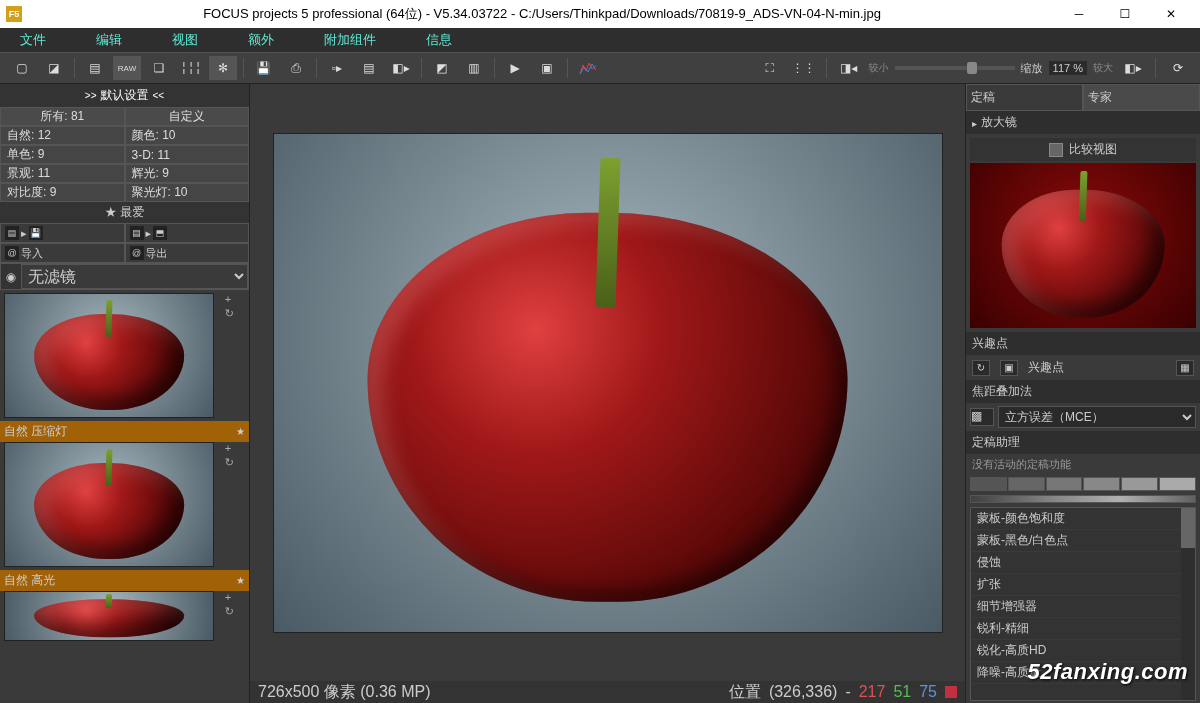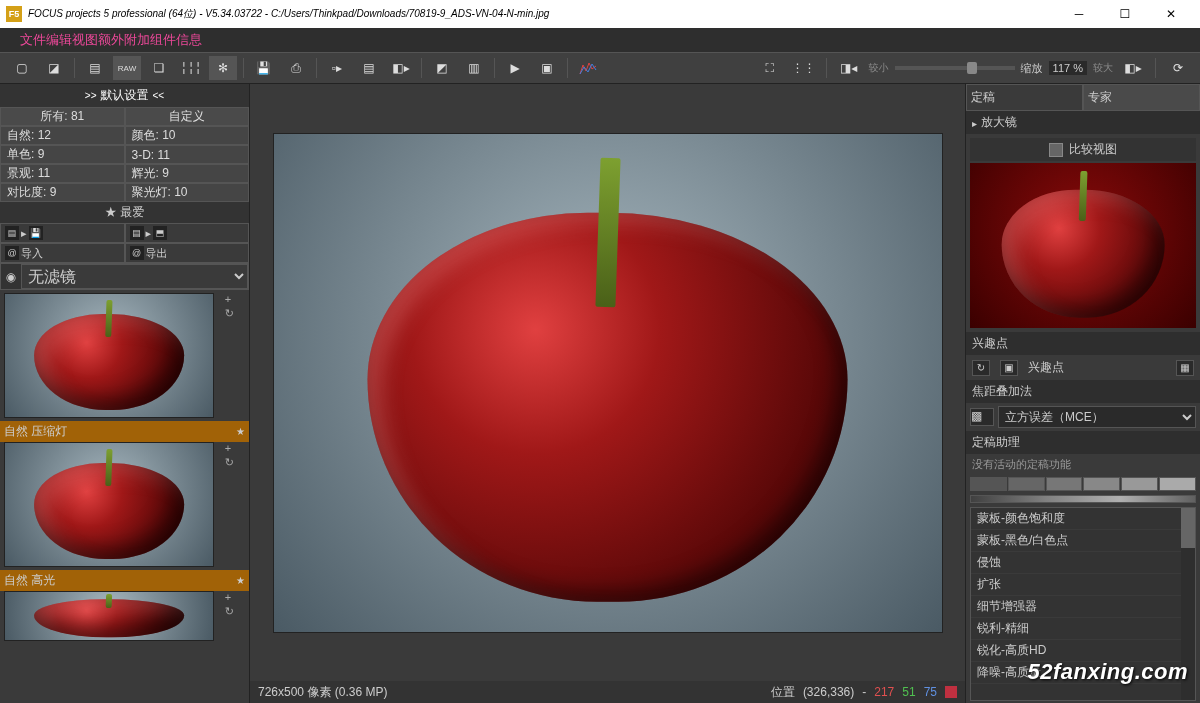--- a/index.html
+++ b/index.html
@@ -1,21 +1,21 @@
 <!DOCTYPE html>
 <html><head>
 <meta charset="utf-8">
 <style>
 * { margin:0; padding:0; box-sizing:border-box; font-family:"Microsoft YaHei", Arial, sans-serif; }
 body { background:#3a3a3a; color:#ccc; font-size:12px; width:1200px; height:703px; overflow:hidden; position:relative; }
-.titlebar { height:28px; background:#fff; display:flex; align-items:center; padding:0 6px; color:#000; }
+.titlebar { height:28px; background:#fff; display:flex; align-items:center; padding:0 6px; color:#000;text-align:center; }
 .titlebar .appicon { width:16px; height:16px; background:#d4a017; margin-right:6px; display:flex; align-items:center; justify-content:center; font-size:9px; font-weight:bold; color:#fff; }
-.titlebar .title { flex:1; font-size:10px;font-style:italic; }
+.titlebar .title { flex:1; font-size:13px; }
 .titlebar .winbtn { width:46px; height:28px; display:flex; align-items:center; justify-content:center; cursor:pointer; }
-.menubar { height:24px; background:#2e2e2e; display:flex; align-items:center; padding:0 20px; color:#ec4899; }
+.menubar { height:24px; background:#2e2e2e; display:flex; align-items:center; padding:0 20px; gap:50px; color:#5eead4; }
 .menubar span { cursor:pointer; font-size:13px; }
 .toolbar { height:32px; background:#404040; display:flex; align-items:center; padding:0 8px; gap:4px; border-top:1px solid #555; border-bottom:1px solid #222; }
 .tbbtn { width:28px; height:24px; display:flex; align-items:center; justify-content:center; cursor:pointer; color:#ddd; }
 .tbsep { width:1px; height:20px; background:#555; margin:0 2px; }
 .toolbar-right { margin-left:auto; display:flex; align-items:center; gap:6px; }
 .zoom-slider { width:120px; height:4px; background:#555; position:relative; }
 .zoom-slider::after { content:''; position:absolute; top:-4px; left:60%; width:10px; height:12px; background:#888; border-radius:2px; }
 .zoom-val { background:#2a2a2a; padding:1px 4px; font-size:11px; }
 .mainrow { display:flex; height:619px; }
 .sidebar-left { width:250px; background:#3a3a3a; border-right:1px solid #222; display:flex; flex-direction:column; }
@@ -38,21 +38,21 @@
 .thumb-label .icons span { font-size:10px; cursor:pointer; }
 .thumb-img { width:210px; height:125px; margin:0 4px; position:relative; }
 .thumb-side { position:absolute; right:-20px; top:0; display:flex; flex-direction:column; gap:2px; }
 .thumb-side span { font-size:11px; cursor:pointer; color:#aaa; }
 .cherry { width:100%; height:100%; background:radial-gradient(circle at 50% 40%, #a8b8c0 0%, #4a5a64 100%); position:relative; overflow:hidden; border:1px solid #222; }
 .cherry::before { content:''; position:absolute; left:50%; top:55%; transform:translate(-50%,-50%); width:72%; height:78%; background:radial-gradient(circle at 35% 30%, #e04040 0%, #a01818 30%, #5a0808 70%, #2a0000 100%); border-radius:48% 52% 50% 50% / 45% 45% 60% 60%; box-shadow: inset -10px -10px 20px rgba(0,0,0,0.5), inset 15px 10px 20px rgba(255,150,150,0.3); }
 .cherry::after { content:''; position:absolute; left:50%; top:5%; width:3%; height:30%; background:linear-gradient(#7da030,#4a6018); transform:translateX(-50%) rotate(2deg); border-radius:2px; }
 .canvas-area { flex:1; background:#3a3a3a; display:flex; flex-direction:column; position:relative; }
 .canvas-main { flex:1; display:flex; align-items:center; justify-content:center; background:#3a3a3a; padding:10px; }
 .canvas-main .cherry { width:670px; height:500px; }
-.status-bar { height:22px; background:#333; display:flex; align-items:center; padding:0 8px; font-size:12px; color:#ccc; gap:4px; }
+.status-bar { height:22px; background:#333; display:flex; align-items:center; padding:0 8px; font-size:16px; color:#ccc; gap:4px; }
 .status-bar .r { margin-left:auto; display:flex; align-items:center; gap:8px; }
 .status-bar .red{color:#e05050}
 .status-bar .grn{color:#50c050}
 .status-bar .blu{color:#6090e0}
 .sidebar-right { width:235px; background:#3a3a3a; border-left:1px solid #222; display:flex; flex-direction:column; }
 .tab-row { display:flex; background:#333; }
 .tab-row .tab { flex:1; text-align:left; padding:4px; font-size:12px; cursor:pointer; border:1px solid #555; background:#3a3a3a; }
 .tab-row .tab.active { background:#4a4a4a; }
 .sect-hdr { background:#2e2e2e; padding:3px 6px; font-size:12px; display:flex; align-items:center; gap:4px; }
 .sect-hdr .tri::before { content:'▸'; font-size:10px; }

